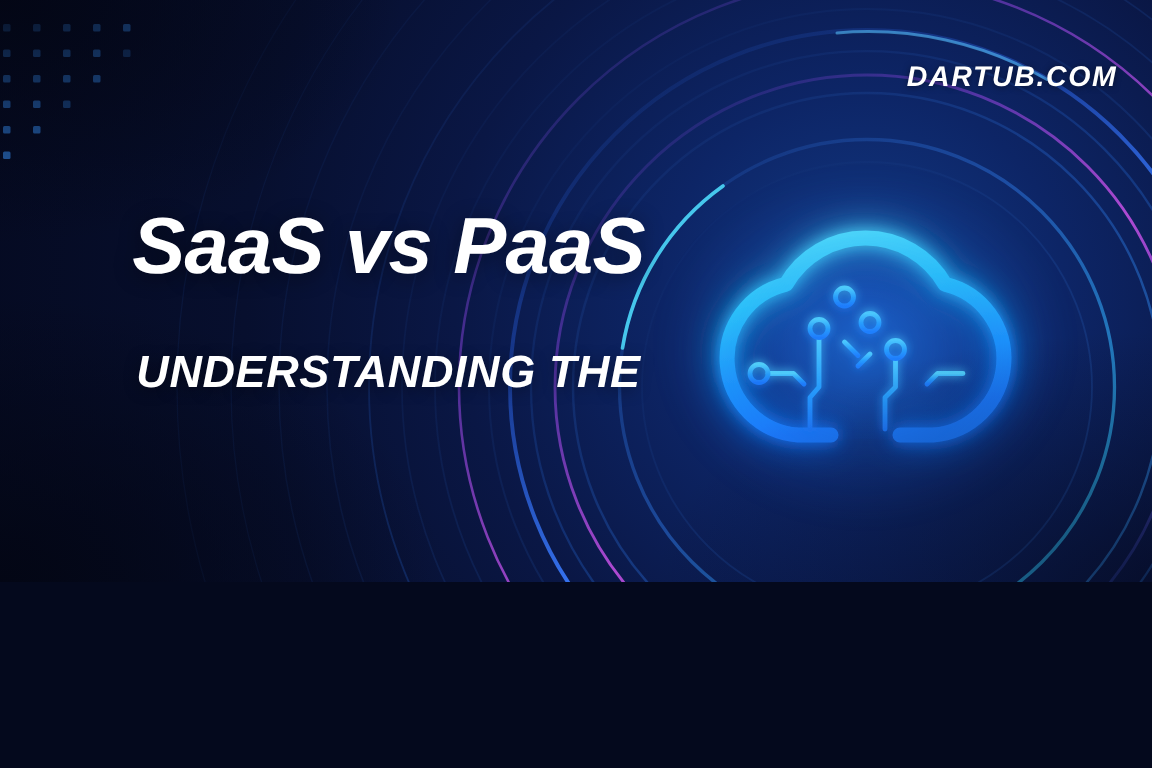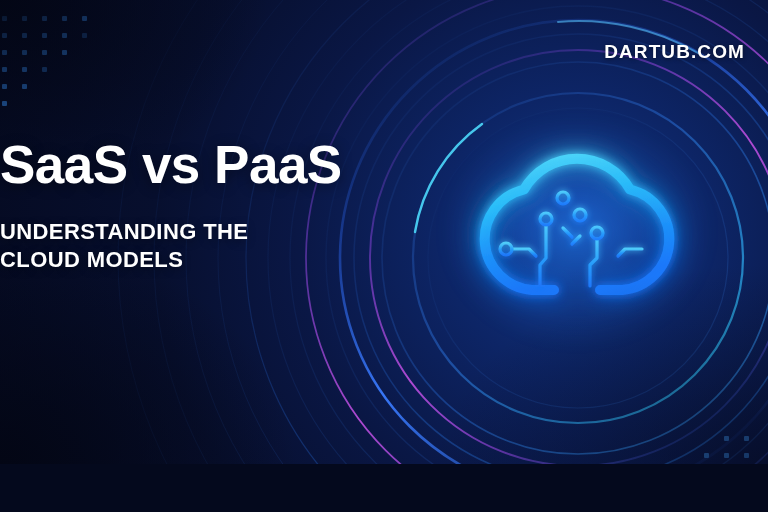--- a/index.html
+++ b/index.html
@@ -3,26 +3,27 @@
 <meta charset="utf-8">
 <style>
   html, body {
     margin: 0;
     padding: 0;
     background: #04091d;
   }
   #canvas {
     position: relative;
     width: 768px;
-    height: 464px;
+    height: 388px;
     overflow: hidden;
     font-family: "Liberation Sans", sans-serif;
     background:
       radial-gradient(circle at 75% 50%, #123a86 0%, #0d2566 22%, #0a1745 45%, #070f2e 68%, #050a21 100%),
       #050a21;
+    font-style: italic;
   }
 
   
   .vignette {
     position: absolute;
     inset: 0;
     background:
       radial-gradient(ellipse 55% 70% at 0% 100%, rgba(3,6,20,0.95) 0%, rgba(3,6,20,0) 70%),
       radial-gradient(ellipse 50% 60% at 0% 0%, rgba(3,6,20,0.9) 0%, rgba(3,6,20,0) 70%),
       radial-gradient(ellipse 60% 60% at 100% 100%, rgba(4,7,24,0.55) 0%, rgba(4,7,24,0) 72%);
@@ -58,39 +59,40 @@
     letter-spacing: 1.1px;
     white-space: nowrap;
     text-shadow: 0 1px 4px rgba(0,0,0,0.5);
   }
 
   .text-block {
     position: absolute;
     left: 0;
     top: 136px;
     width: 432px;
-    text-align: left;
+    text-align: center;
+    padding-left: 43px;
   }
   .headline {
     color: #ffffff;
     font-size: 53px;
     font-weight: bold;
     line-height: 1.09;
     letter-spacing: -0.5px;
     margin: 0;
     text-shadow: 0 2px 14px rgba(0,0,0,0.45);
   }
   .headline .line2 { display: block; }
   .subhead {
     color: #ffffff;
-    font-size: 22px;
+    font-size: 30px;
     font-weight: bold;
     line-height: 1.27;
     letter-spacing: 0.4px;
-    margin: 24px 0 0 0;
+    margin: 36px 0 0 0;
     text-shadow: 0 2px 10px rgba(0,0,0,0.4);
   }
   .subhead .sline { display: block; }
 
   
   .cloud-wrap {
     position: absolute;
     left: 432px;
     top: 108px;
     width: 290px;
@@ -329,17 +331,16 @@
   <div class="vignette"></div>
 
   <div class="brand">DARTUB.COM</div>
 
   <div class="text-block">
     <h1 class="headline">
       <span>SaaS vs PaaS</span>
     </h1>
     <p class="subhead">
       <span class="sline">UNDERSTANDING THE</span>
-      <span class="sline">CLOUD MODELS</span>
     </p>
   </div>
 
 </div>
 
 </body></html>

